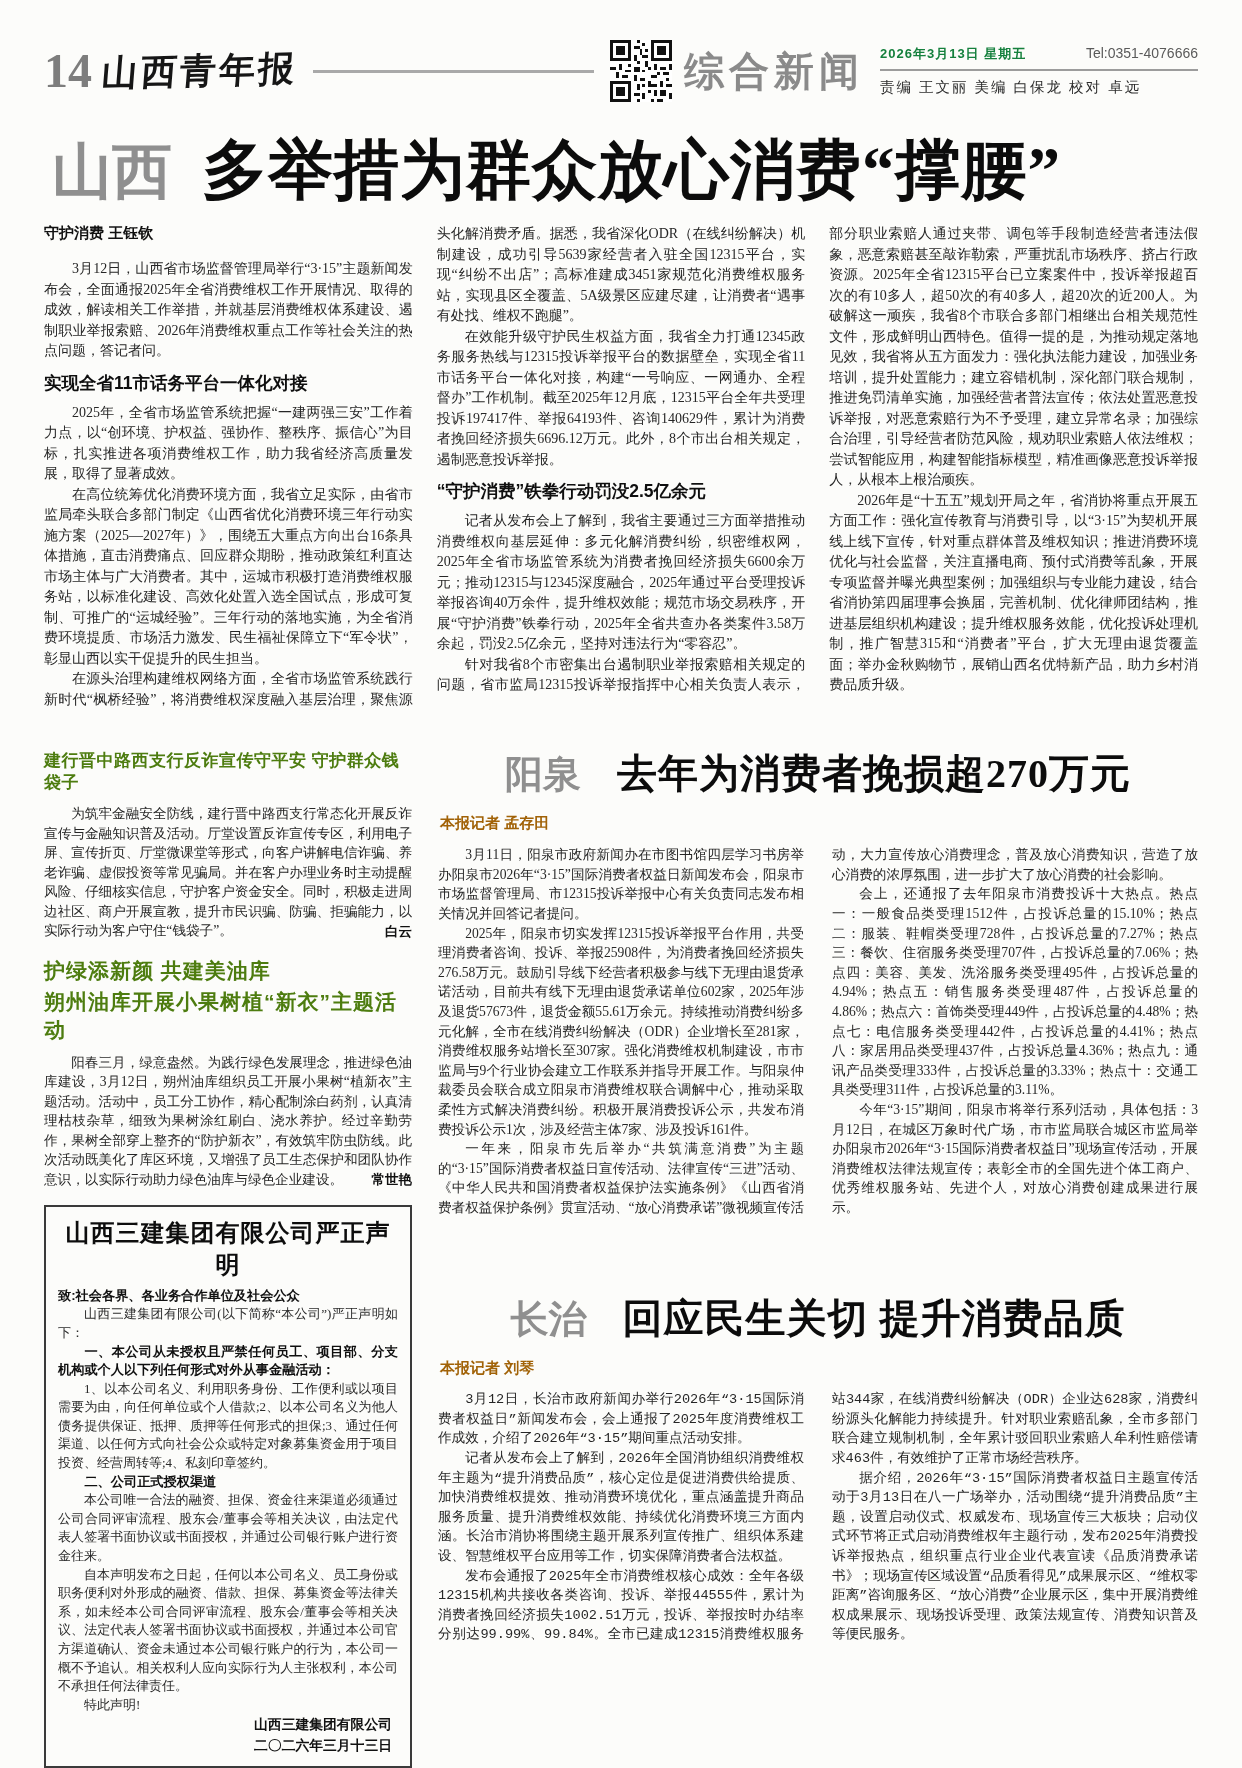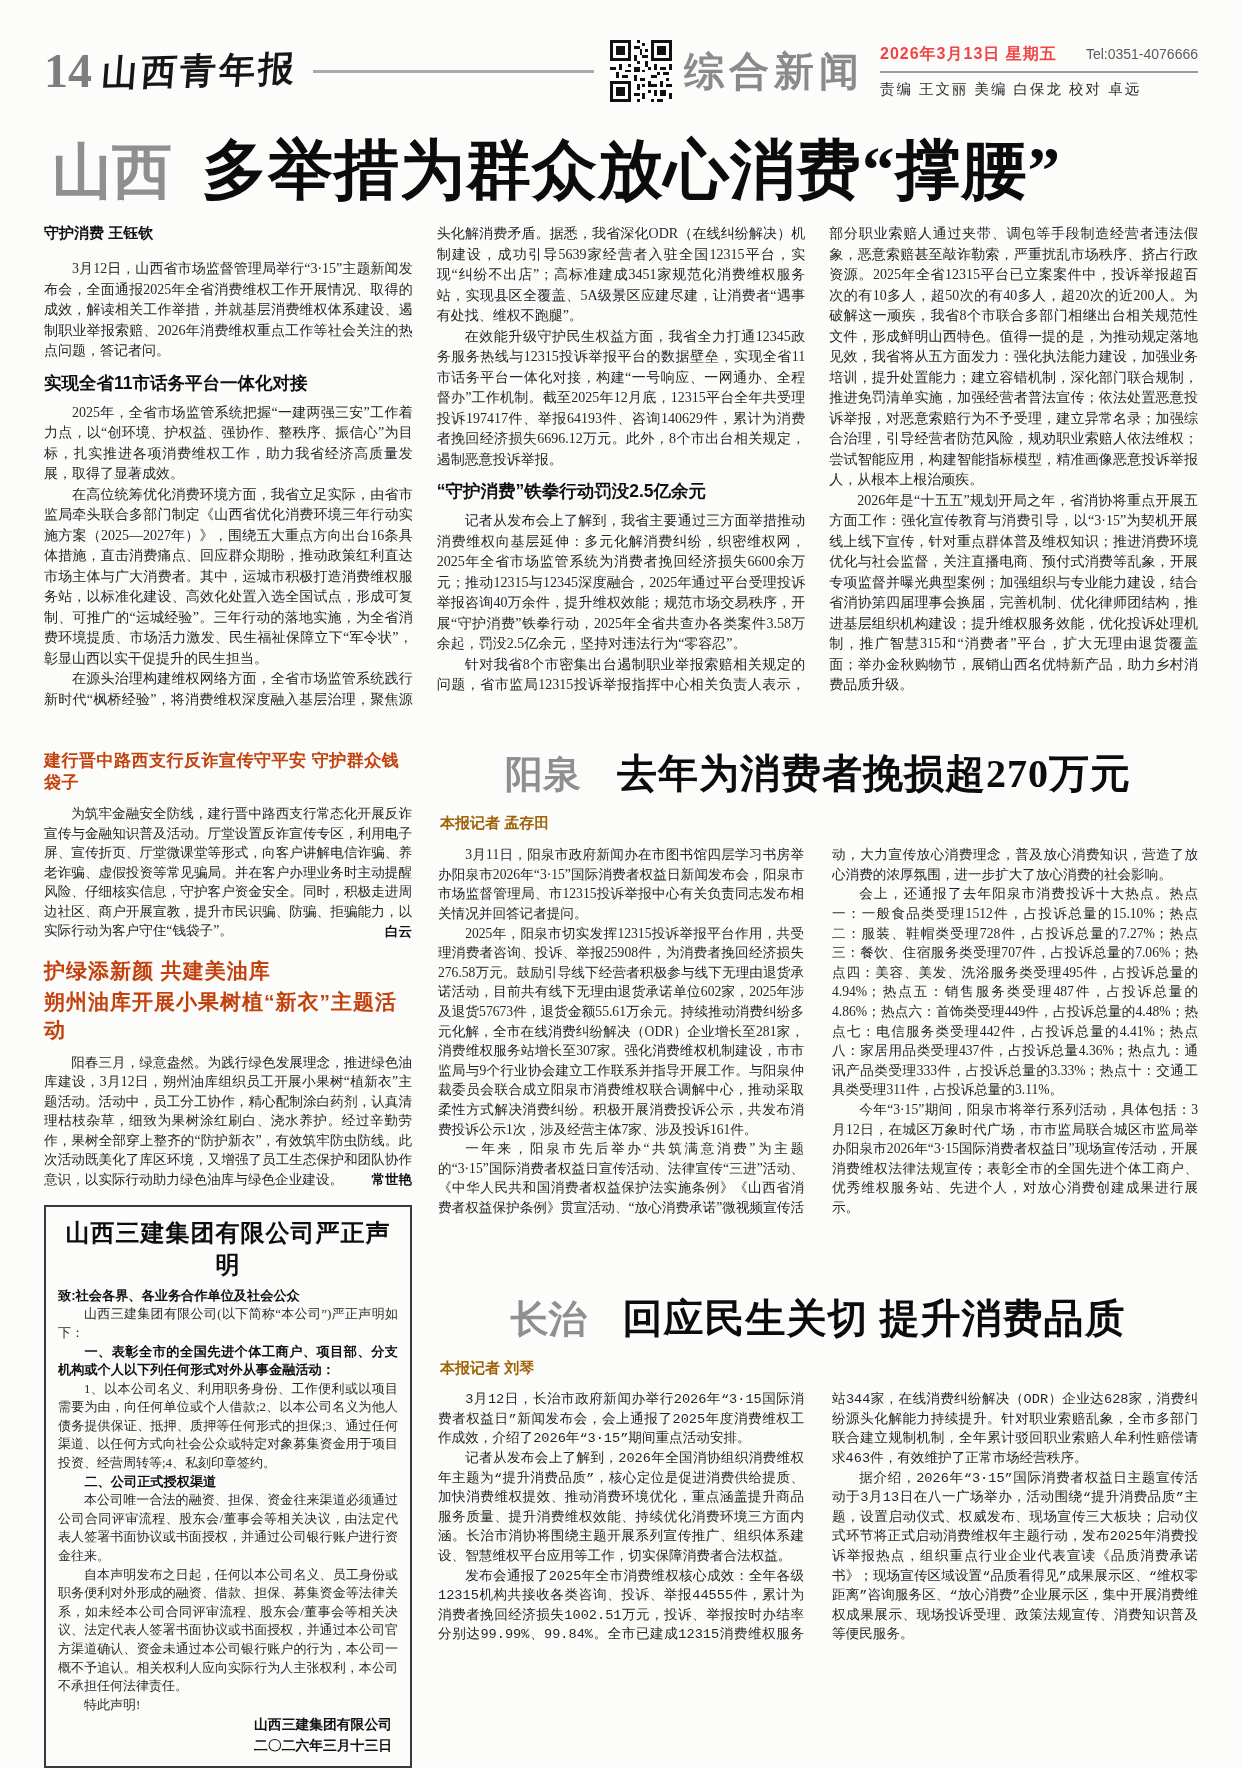--- a/index.html
+++ b/index.html
@@ -11,36 +11,36 @@
   }
   
   .masthead{display:flex;align-items:center;height:70px;}
   .page-num{font-size:48px;font-weight:bold;color:#7d7d7d;font-family:"Liberation Serif",serif;margin-right:10px;line-height:1;}
   .logo{font-size:36px;font-weight:900;color:#161616;letter-spacing:3px;transform:skewX(-6deg) rotate(-1.5deg);font-family:"Liberation Serif",serif;white-space:nowrap;}
   .mh-rule{flex:1;height:3px;background:#a9a9a9;margin:0 16px;min-width:40px;}
   .qr{width:62px;height:62px;flex:none;}
   .section-title{font-size:40px;font-weight:900;color:#8a8a8a;letter-spacing:5px;font-family:"Liberation Sans",sans-serif;margin:0 16px 0 12px;white-space:nowrap;}
   .mh-right{width:318px;flex:none;font-family:"Liberation Sans",sans-serif;}
   .mh-date-row{display:flex;justify-content:space-between;align-items:baseline;padding-bottom:6px;border-bottom:2px solid #9c9c9c;}
-  .mh-date{font-size:16px;font-weight:bold;color:#ef4444;letter-spacing:1px;white-space:nowrap;text-align:center;}
+  .mh-date{font-size:13px;font-weight:bold;color:#15803d;letter-spacing:1px;white-space:nowrap;text-align:center;}
   .mh-tel{font-size:14px;color:#5a5a5a;white-space:nowrap;}
   .mh-staff{padding-top:7px;font-size:14.5px;color:#2c2c2c;letter-spacing:2px;white-space:nowrap;}
   
   .lead-head{display:flex;align-items:baseline;gap:30px;margin:30px 0 20px 8px;}
   .lead-kicker{font-size:60px;font-weight:900;color:#8f8f8f;font-family:"Liberation Serif",serif;white-space:nowrap;line-height:1;}
   .lead-headline{font-size:65px;font-weight:900;color:#0c0c0c;font-family:"Liberation Serif",serif;margin:0;line-height:1.05;letter-spacing:1px;white-space:nowrap;}
   .lead-cols{column-count:3;column-gap:24px;height:506px;overflow:hidden;margin-top:14px;}
   .byline{font-family:"Liberation Sans",sans-serif;font-weight:bold;font-size:15px;color:#111;margin:0 0 16px 0;}
   p.body{font-size:14px;line-height:20.5px;text-align:justify;text-indent:2em;margin:0;color:#262626;}
   .subhead{font-family:"Liberation Sans",sans-serif;font-size:17.5px;font-weight:bold;color:#0f0f0f;margin:11px 0 8px 0;line-height:1.25;}
   
   .bottom{display:flex;gap:26px;margin-top:16px;}
   .left-rail{width:368px;flex:none;}
   .right-rail{flex:1;min-width:0;}
-  .rail-title{font-family:"Liberation Sans",sans-serif;font-weight:900;font-size:17px;color:#c2410c;margin:4px 0 10px 0;line-height:1.3;letter-spacing:0.5px;}
+  .rail-title{font-family:"Liberation Sans",sans-serif;font-weight:900;font-size:17px;color:#4d7c0f;margin:4px 0 10px 0;line-height:1.3;letter-spacing:0.5px;}
   .rail-title.big{font-size:21px;margin:0 0 4px 0;letter-spacing:1px;}
   .p-wrap{position:relative;margin-bottom:16px;}
   .p-wrap p.body{font-size:13.6px;line-height:19.5px;}
   .author{position:absolute;right:0;bottom:0;font-family:"Liberation Sans",sans-serif;font-weight:bold;font-size:13.5px;background:#fcfcfa;padding-left:10px;color:#111;}
   
   .decl{border:2px solid #3a3a3a;padding:8px 12px 10px 12px;margin-top:12px;}
   .decl-title{font-family:"Liberation Sans",sans-serif;font-weight:900;font-size:24px;text-align:center;margin:2px 0 6px 0;color:#0d0d0d;letter-spacing:1px;}
   .decl-salutation{font-family:"Liberation Sans",sans-serif;font-weight:bold;font-size:13.2px;margin:0;color:#111;}
   .decl p.dbody{font-size:13px;line-height:18.6px;text-align:justify;text-indent:2em;margin:0;color:#2a2a2a;}
   .decl p.dbold{font-family:"Liberation Sans",sans-serif;font-weight:bold;font-size:13.2px;line-height:18.6px;text-align:justify;text-indent:2em;margin:0;color:#0f0f0f;}
@@ -169,21 +169,21 @@
         <div class="p-wrap" style="margin-top:10px;">
           <p class="body">阳春三月，绿意盎然。为践行绿色发展理念，推进绿色油库建设，3月12日，朔州油库组织员工开展小果树“植新衣”主题活动。活动中，员工分工协作，精心配制涂白药剂，认真清理枯枝杂草，细致为果树涂红刷白、浇水养护。经过辛勤劳作，果树全部穿上整齐的“防护新衣”，有效筑牢防虫防线。此次活动既美化了库区环境，又增强了员工生态保护和团队协作意识，以实际行动助力绿色油库与绿色企业建设。</p>
           <span class="author">常世艳</span>
         </div>
       </article>
 
       <aside class="decl">
         <h2 class="decl-title">山西三建集团有限公司严正声明</h2>
         <p class="decl-salutation">致:社会各界、各业务合作单位及社会公众</p>
         <p class="dbody">山西三建集团有限公司(以下简称“本公司”)严正声明如下：</p>
-        <p class="dbold">一、表彰全市的全国先进个体工商户、项目部、分支机构或个人以下列任何形式对外从事金融活动：</p>
+        <p class="dbold">一、本公司从未授权且严禁任何员工、项目部、分支机构或个人以下列任何形式对外从事金融活动：</p>
         <p class="dbody">1、以本公司名义、利用职务身份、工作便利或以项目需要为由，向任何单位或个人借款;2、以本公司名义为他人债务提供保证、抵押、质押等任何形式的担保;3、通过任何渠道、以任何方式向社会公众或特定对象募集资金用于项目投资、经营周转等;4、私刻印章签约。</p>
         <p class="dbold">二、公司正式授权渠道</p>
         <p class="dbody">本公司唯一合法的融资、担保、资金往来渠道必须通过公司合同评审流程、股东会/董事会等相关决议，由法定代表人签署书面协议或书面授权，并通过公司银行账户进行资金往来。</p>
         <p class="dbody">自本声明发布之日起，任何以本公司名义、员工身份或职务便利对外形成的融资、借款、担保、募集资金等法律关系，如未经本公司合同评审流程、股东会/董事会等相关决议、法定代表人签署书面协议或书面授权，并通过本公司官方渠道确认、资金未通过本公司银行账户的行为，本公司一概不予追认。相关权利人应向实际行为人主张权利，本公司不承担任何法律责任。</p>
         <p class="dbody">特此声明!</p>
         <p class="decl-sign">山西三建集团有限公司</p>
         <p class="decl-sign">二〇二六年三月十三日</p>
       </aside>
 
     </div>

